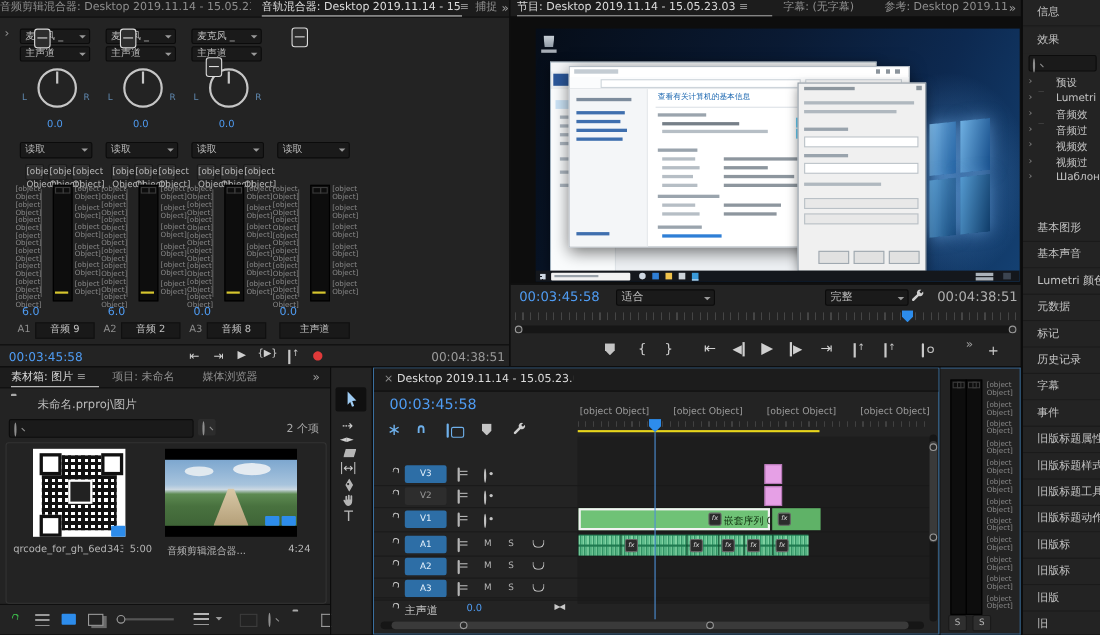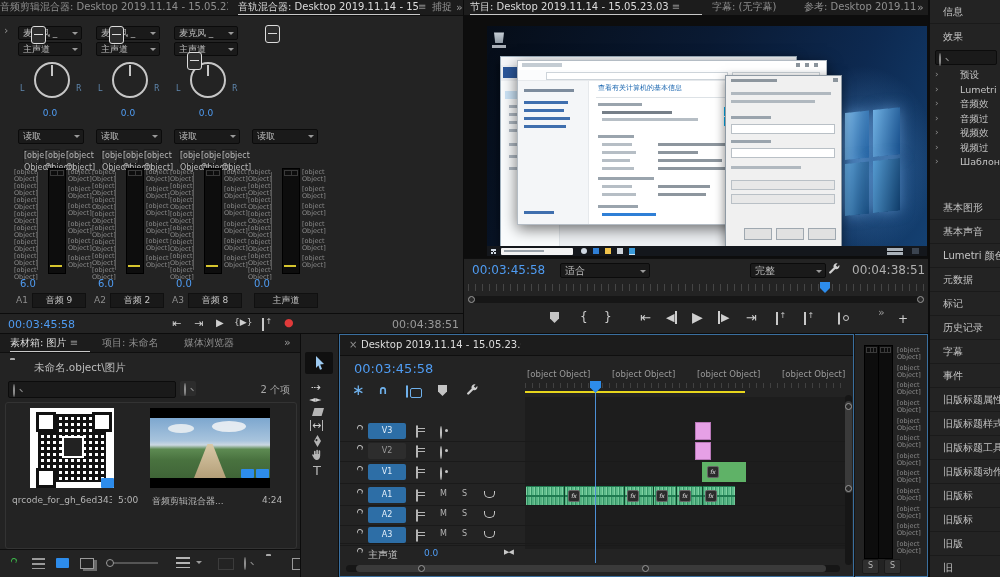--- a/index.html
+++ b/index.html
@@ -422,21 +422,21 @@
 
   <section class="panel" style="left:0;top:334px;width:300px;height:243px">
     <div class="tabbar" style="height:18px">
       <span class="tab act" style="left:10px;width:80px;height:17px;line-height:17px"><span>素材箱: 图片</span> <span class="menu-g">≡</span></span>
       <span class="tab" style="left:102px;width:80px;height:17px;line-height:17px"><span>项目: 未命名</span></span>
       <span class="tab" style="left:184px;width:76px;height:17px;line-height:17px"><span>媒体浏览器</span></span>
       <span class="ovf abs" style="left:284px;top:2px">»</span>
     </div>
     <div class="abs" style="left:0;top:22px;width:300px;height:20px">
       <span class="abs ic-folder" style="left:10px;top:4px"></span>
-      <span class="abs" style="left:34px;top:5px;font-size:10.5px;color:#bdbdbd">未命名.object\图片</span>
+      <span class="abs" style="left:34px;top:5px;font-size:10.5px;color:#bdbdbd">未命名.prproj\图片</span>
     </div>
     <div class="abs" style="left:0;top:46px;width:300px;height:20px">
       <div class="abs" style="left:8px;top:1px;width:166px;height:15px;background:#1a1a1a;border:1px solid #0c0c0c;border-radius:2px">
         <span class="ic-lens abs" style="left:4px;top:3px"></span>
       </div>
       <div class="abs" style="left:180px;top:1px;width:16px;height:15px;background:#2c2c2c;border-radius:2px">
         <span class="ic-lens abs" style="left:4px;top:3px"></span>
       </div>
       <span class="abs" style="right:10px;top:3px;font-size:10px;color:#a8a8a8">2 个项</span>
     </div>
@@ -590,20 +590,24 @@
         <span class="abs ic-lock open" style="left:14px;top:8px"></span>
         <span class="chip on" style="left:28px;top:2px">A3</span>
         <span class="abs ic-sync" style="left:76px;top:5px"></span>
         <span class="abs" style="left:100px;top:4px;font-size:8px;color:#b5b5b5">M</span>
         <span class="abs" style="left:122px;top:4px;font-size:8px;color:#b5b5b5">S</span>
         <span class="abs ic-mic" style="left:144px;top:4px"></span>
       </div>
 
       <div class="abs" style="left:355px;top:25px;width:16px;height:18px;background:#e6a0e6;border:1px solid #b978b9;box-sizing:border-box;z-index:4"></div>
       <div class="abs" style="left:355px;top:45px;width:16px;height:18px;background:#e6a0e6;border:1px solid #b978b9;box-sizing:border-box;z-index:4"></div>
+      <div class="abs" style="left:186px;top:65px;width:174px;height:20px;background:#6fc276;border:2px solid #f2f2f2;box-sizing:border-box;z-index:4">
+        <span class="fx" style="left:116px;top:2px">fx</span>
+        <span class="abs" style="left:130px;top:3px;font-size:9px;color:#10300f;white-space:nowrap">嵌套序列 0</span>
+      </div>
       <div class="abs" style="left:362px;top:65px;width:44px;height:20px;background:#5fb267;z-index:4">
         <span class="fx" style="left:5px;top:4px">fx</span>
       </div>
       <div class="abs" style="left:186px;top:89px;width:209px;height:19px;background:#1f7a50;z-index:4">
         <div class="abs wavetop" style="left:0;top:1px;width:209px;height:8px;opacity:.9"></div>
         <div class="abs wavetop" style="left:0;top:10.5px;width:209px;height:8px;opacity:.75"></div>
         <div class="abs" style="left:38px;top:0;width:1px;height:19px;background:#0d4429"></div>
         <div class="abs" style="left:98px;top:0;width:1px;height:19px;background:#0d4429"></div>
         <div class="abs" style="left:127px;top:0;width:1px;height:19px;background:#0d4429"></div>
         <div class="abs" style="left:150px;top:0;width:1px;height:19px;background:#0d4429"></div>

